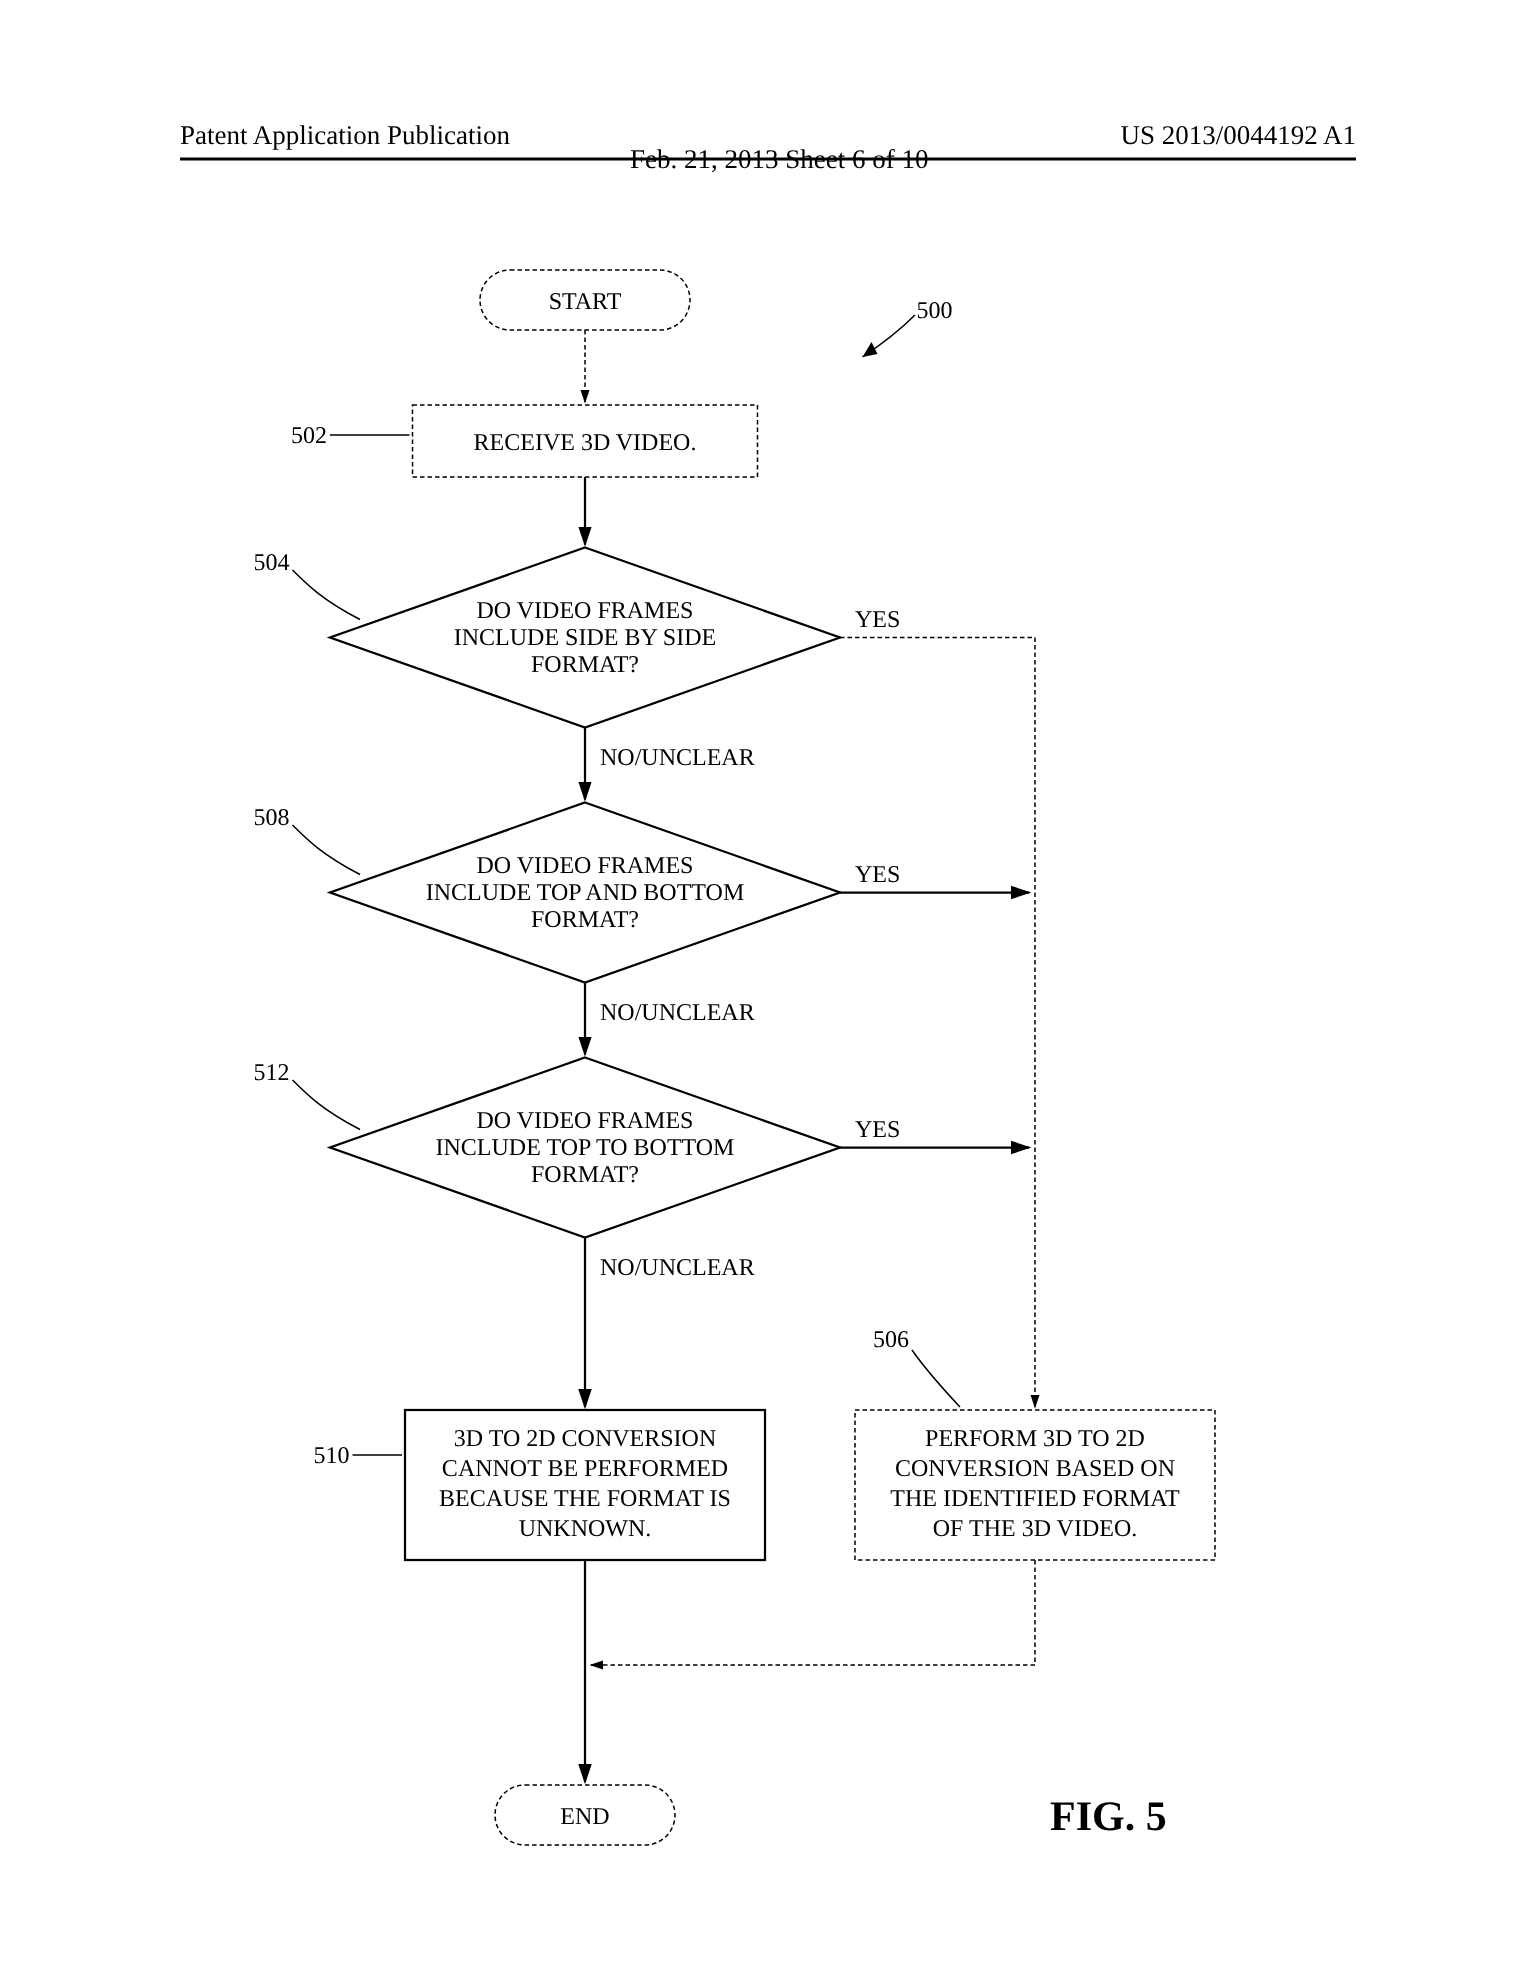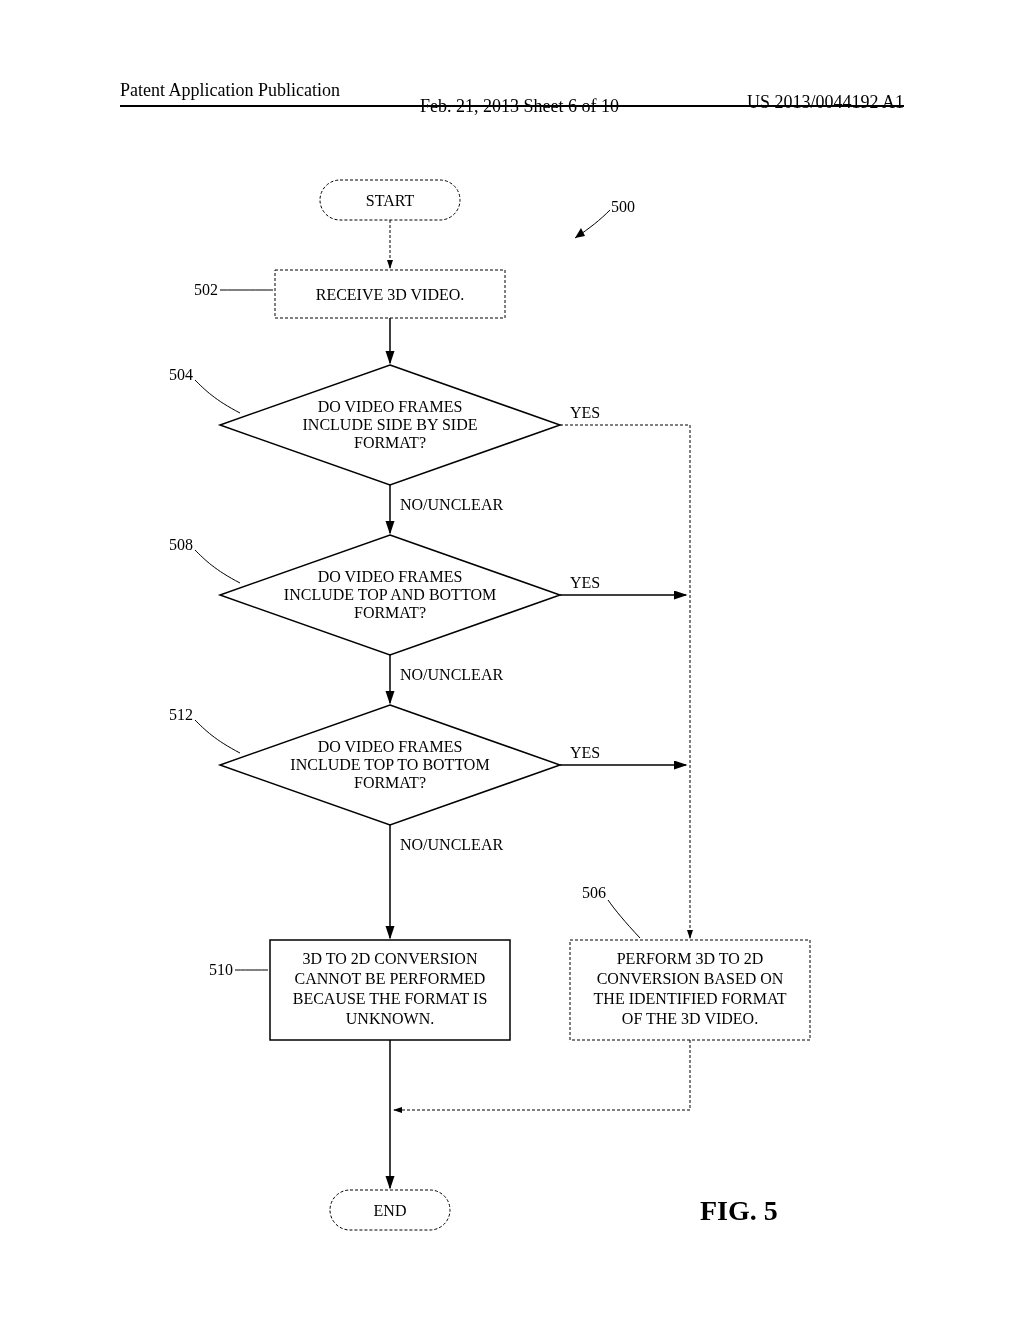--- a/index.html
+++ b/index.html
@@ -35,21 +35,21 @@
     font-weight: normal;
   }
   .header-mid {
     position: absolute;
     left: 420px;
     top: 16px;
   }
   .header-right {
     position: absolute;
     right: 120px;
-    top: 12px;
+    top: 0;
   }
   svg {
     position: absolute;
     top: 150px;
     left: 0;
     width: 1024px;
     height: 1170px;
   }
   .fc-text {
     font-family: "Times New Roman", Times, serif;

